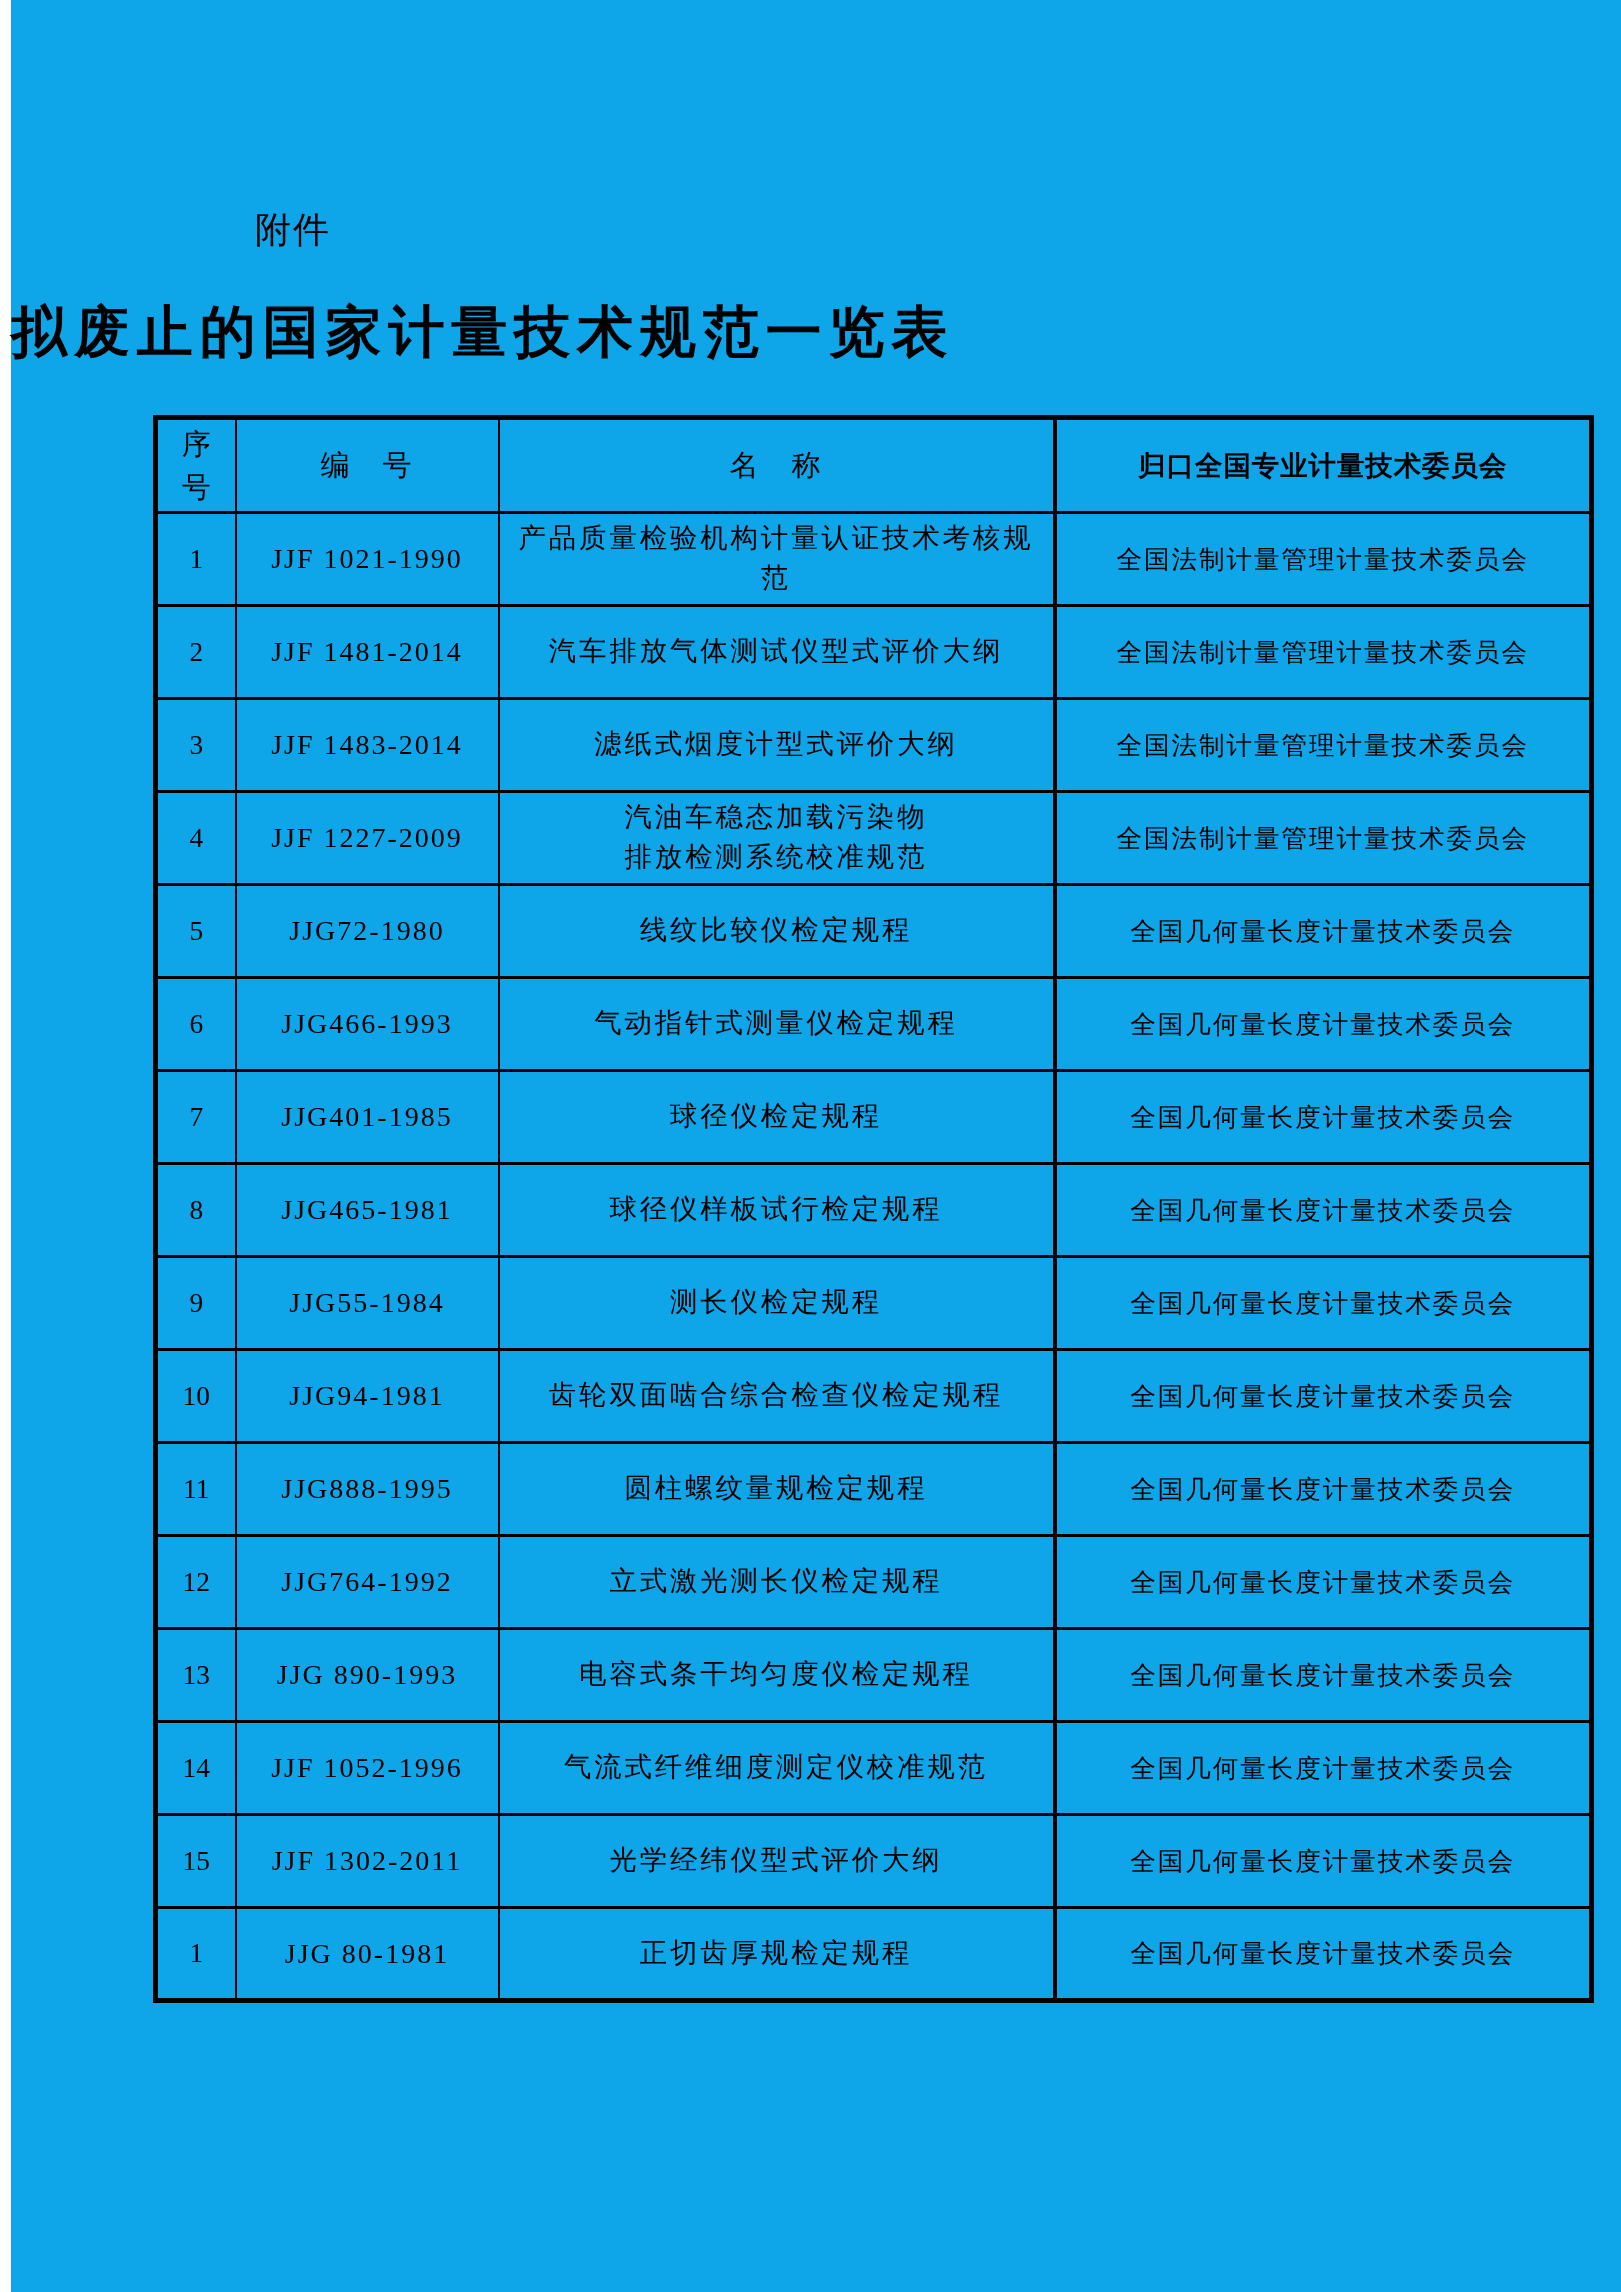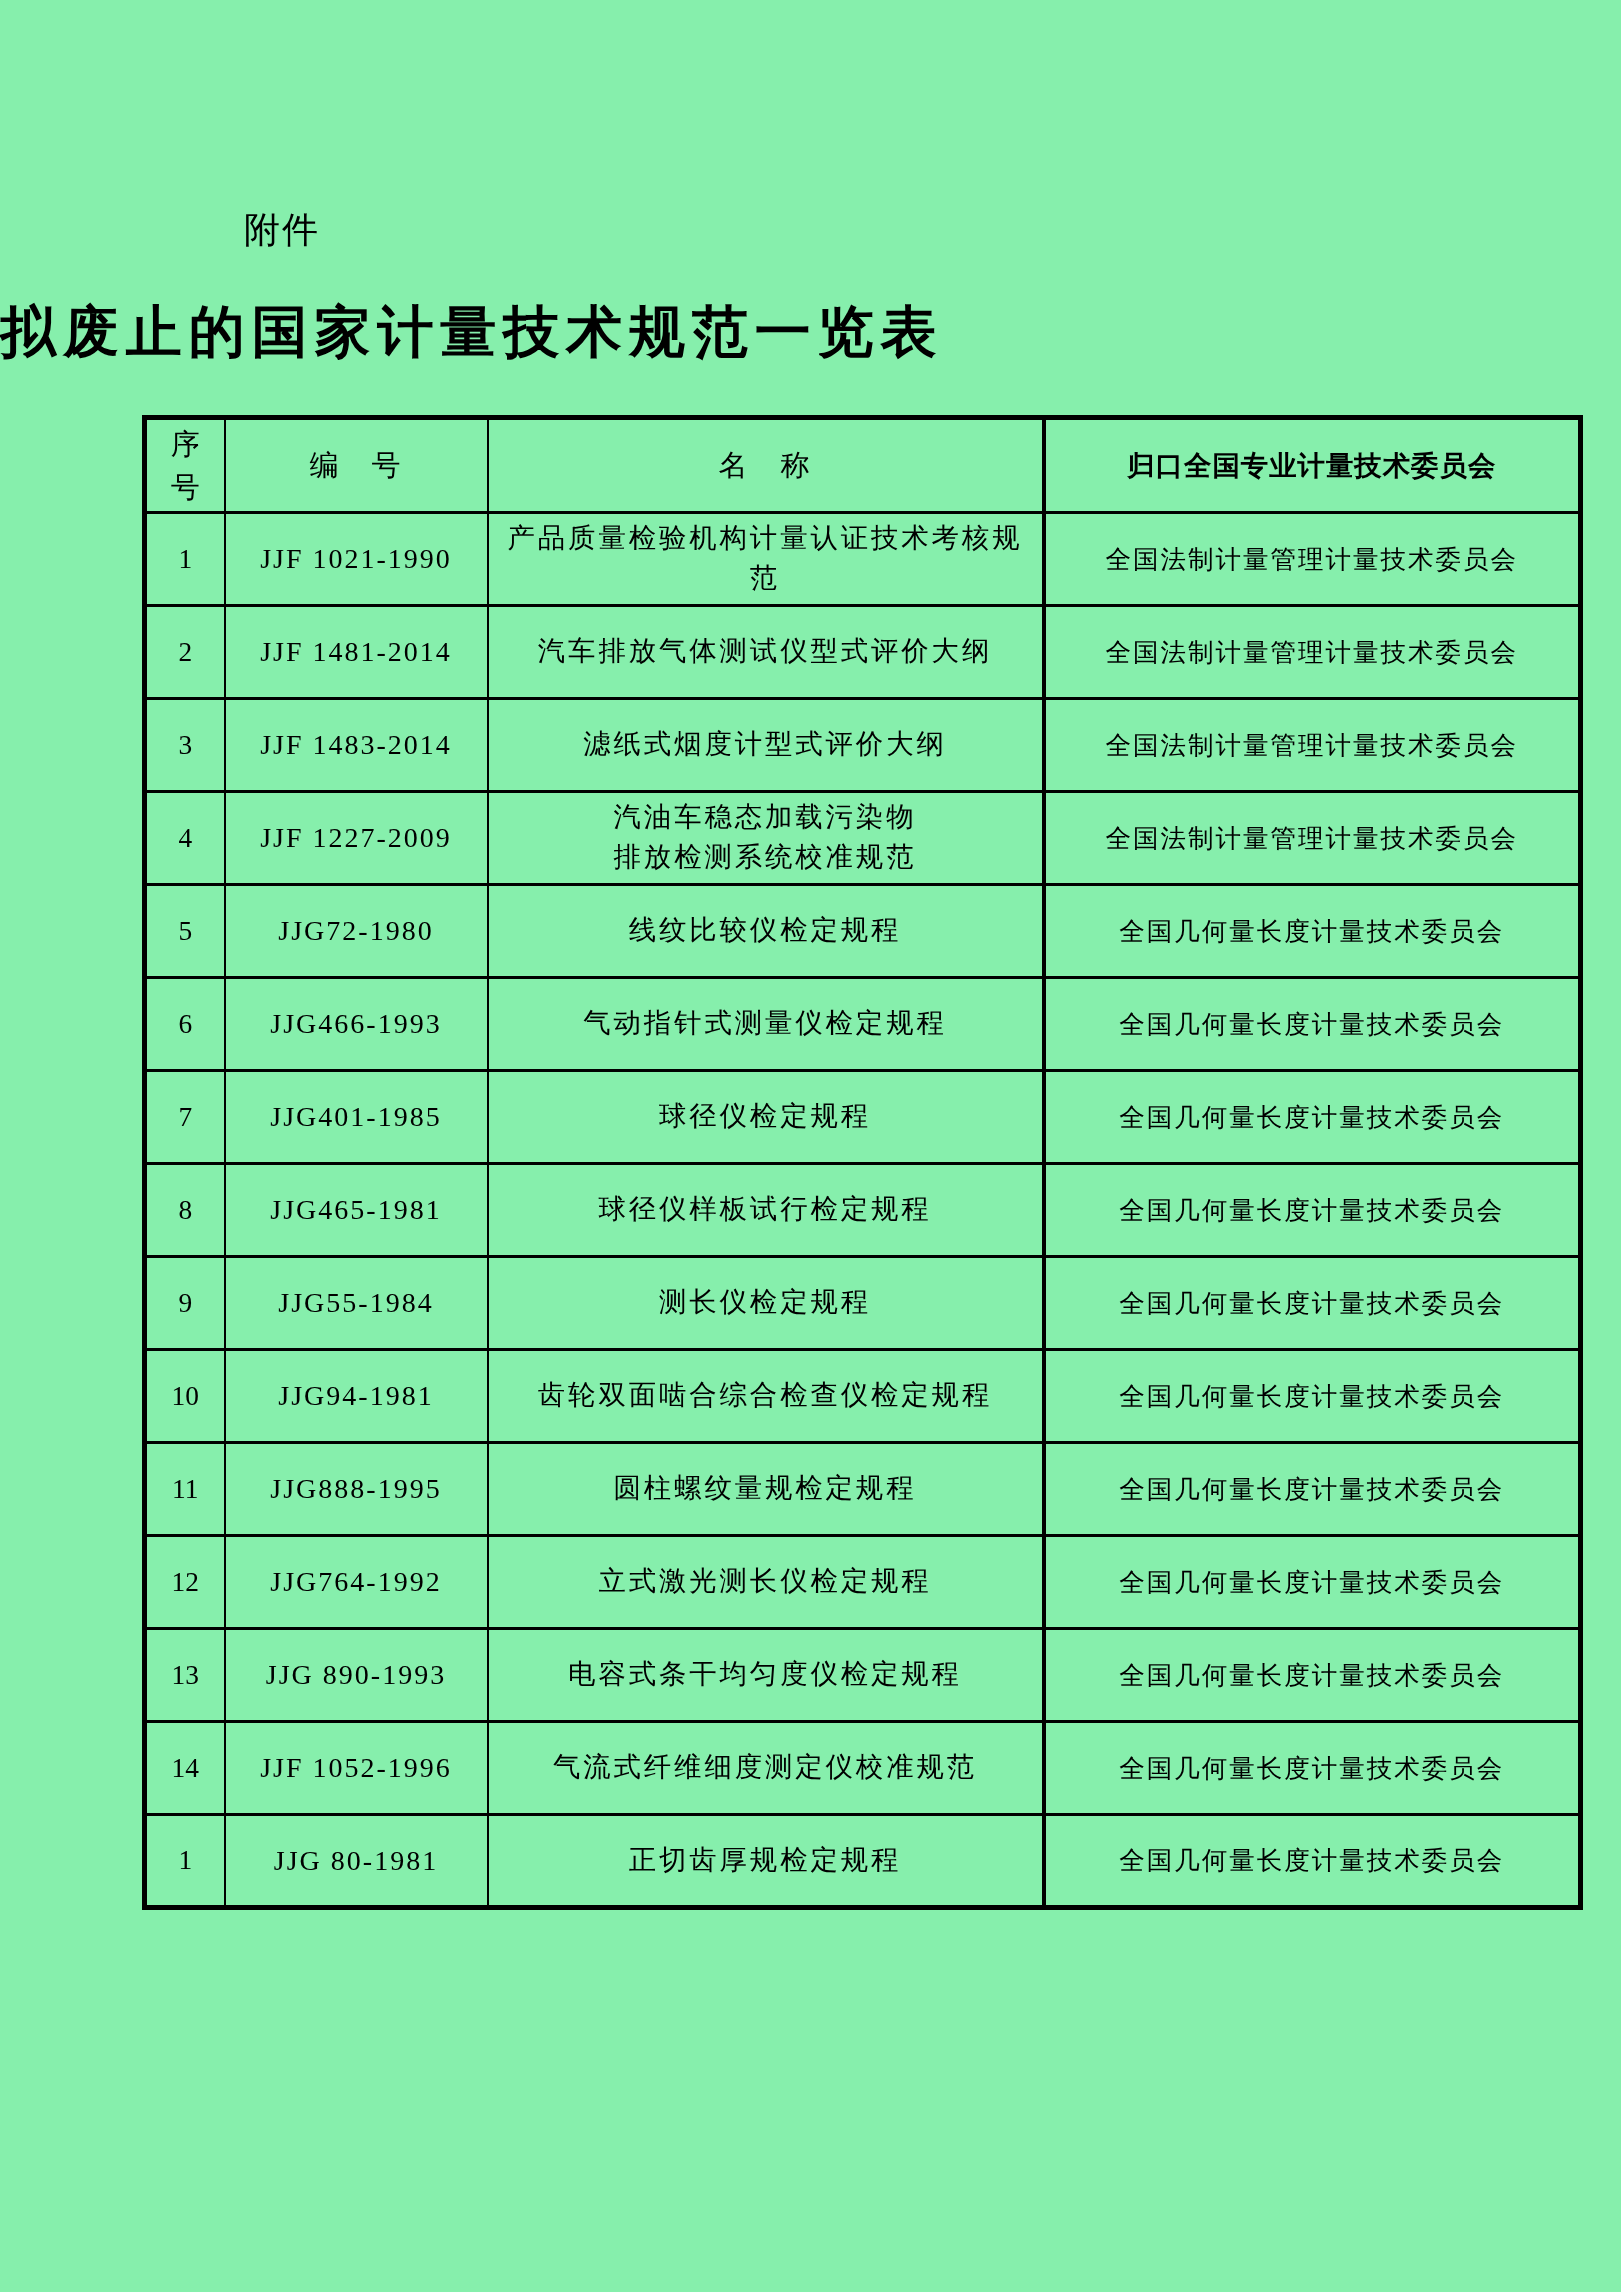--- a/index.html
+++ b/index.html
@@ -10,21 +10,22 @@
   body {
     width: 1621px;
     height: 2293px;
     position: relative;
     font-family: "Liberation Serif", "DejaVu Serif", serif;
     color: #000000;
   }
   .page {
     position: absolute;
     inset: 0;
-    background: #86efac;
+    background: #0ea5e9;
+    margin-left: 11px;
   }
   .attachment {
     position: absolute;
     left: 244px;
     top: 208px;
     font-family: "Liberation Sans", "DejaVu Sans", sans-serif;
     font-size: 36px;
     line-height: 1.2;
     letter-spacing: 2px;
     color: #000;
@@ -231,20 +232,26 @@
     <td class="d-committee">全国几何量长度计量技术委员会</td>
   </tr>
 
   <tr>
     <td class="d-no">14</td>
     <td class="d-code">JJF 1052-1996</td>
     <td class="d-name">气流式纤维细度测定仪校准规范</td>
     <td class="d-committee">全国几何量长度计量技术委员会</td>
   </tr>
 
+  <tr>
+    <td class="d-no">15</td>
+    <td class="d-code">JJF 1302-2011</td>
+    <td class="d-name">光学经纬仪型式评价大纲</td>
+    <td class="d-committee">全国几何量长度计量技术委员会</td>
+  </tr>
 
   <tr>
     <td class="d-no">1</td>
     <td class="d-code">JJG 80-1981</td>
     <td class="d-name">正切齿厚规检定规程</td>
     <td class="d-committee">全国几何量长度计量技术委员会</td>
   </tr>
 </tbody>
   </table>
 

